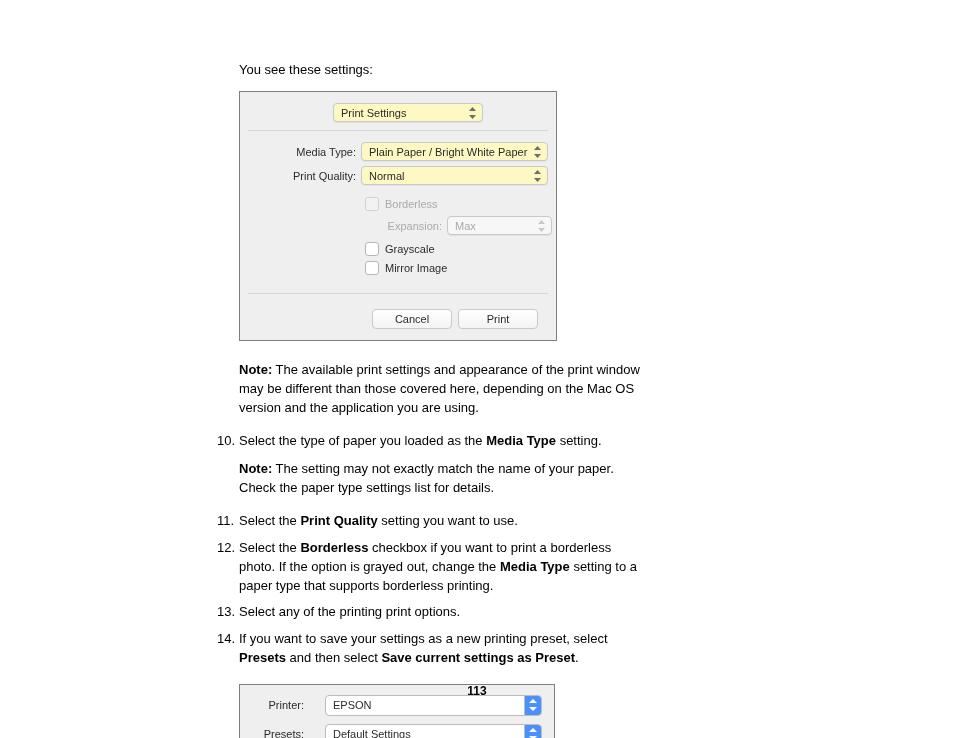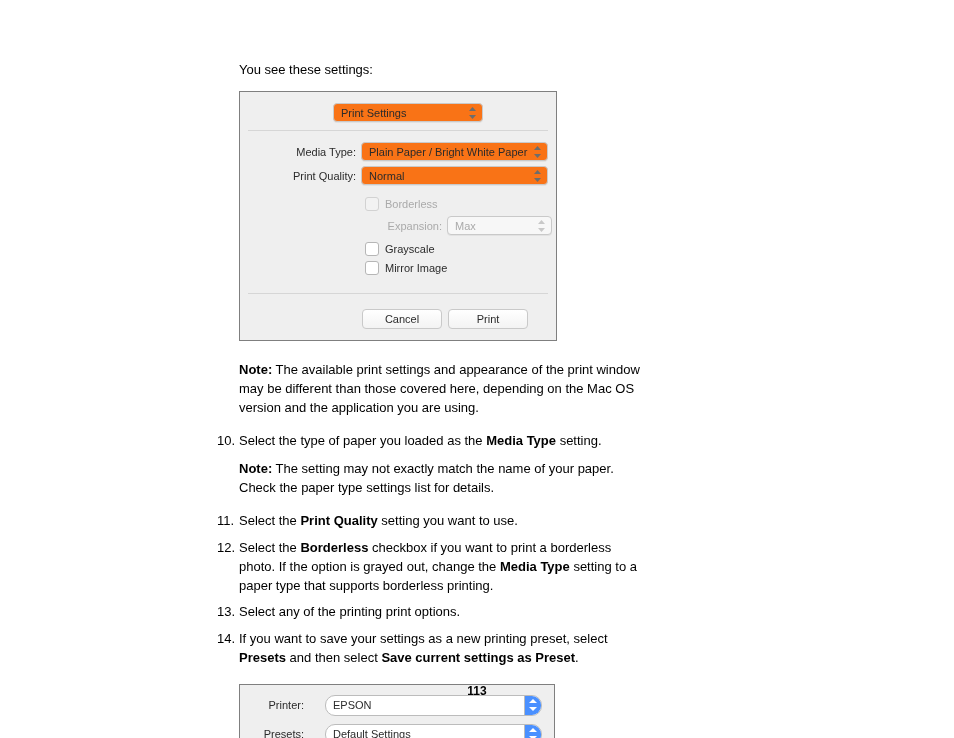--- a/index.html
+++ b/index.html
@@ -40,21 +40,21 @@
     align-items: center;
   }
   .lbl {
     text-align: right;
     color: #2b2b2b;
   }
   .macsel {
     display: flex;
     align-items: center;
     justify-content: space-between;
-    background: #f97316;
+    background: #fef9c3;
     border: 1px solid #c9c9c9;
     border-radius: 4px;
     height: 17px;
     padding: 0 6px 0 7px;
     box-shadow: 0 1px 0 rgba(0,0,0,0.05);
     color: #2b2b2b;
   }
   .arrows {
     width: 7px;
     display: block;
@@ -140,21 +140,21 @@
     text-align: right;
     margin-right: 6px;
     color: #2b2b2b;
   }
   .bluesel {
     flex: 1;
     display: flex;
     align-items: center;
     height: 19px;
     border: 1px solid #bcbcbc;
-    border-radius: 10px;
+    border-radius: 4px;
     background: #fff;
     overflow: hidden;
   }
   .bluesel .txt {
     flex: 1;
     padding: 0 7px;
     color: #2b2b2b;
   }
   .bluesel .cap {
     width: 16px;
@@ -240,21 +240,21 @@
       <span data-bind="panel1.grayscale_label">Grayscale</span>
     </div>
 
     <div class="row" style="left:125px; top:169px;">
       <span class="cbx"></span>
       <span data-bind="panel1.mirror_label">Mirror Image</span>
     </div>
 
     <div class="hr" style="top:201px;"></div>
 
-    <div class="row" style="right:28px; bottom:11px;">
+    <div class="row" style="right:18px; bottom:11px;">
       <span class="btn" data-bind="panel1.cancel">Cancel</span>
       <span style="width:6px;"></span>
       <span class="btn" data-bind="panel1.print">Print</span>
     </div>
   </div>
 
   <p class="note">
     <b data-bind="note1_prefix">Note:</b><span data-bind="note1_text"> The available print settings and appearance of the print window may be different than those covered here, depending on the Mac OS version and the application you are using.</span>
   </p>
 

